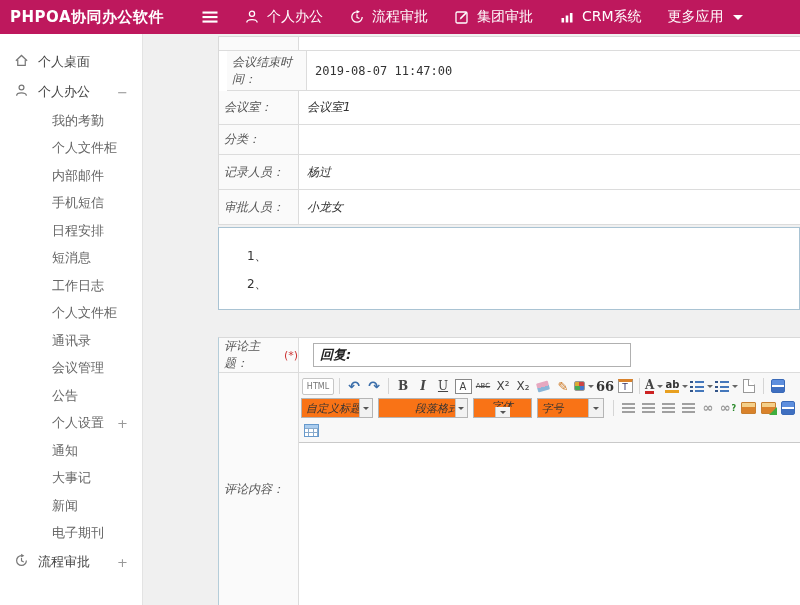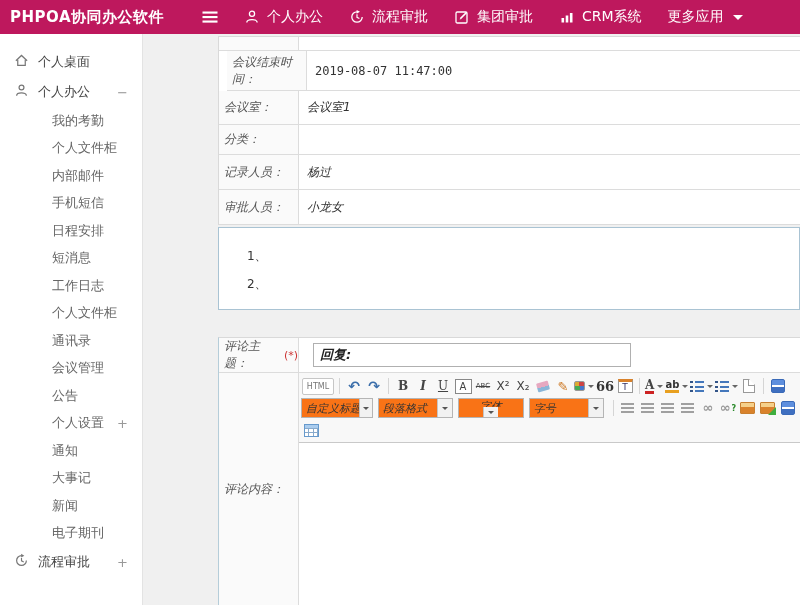--- a/index.html
+++ b/index.html
@@ -105,21 +105,21 @@
     background:linear-gradient(#5e8fde 0 5px,#fff 5px 7px,#3f6fc0 7px); }
 
   .ed-select { height:20px; border:1px solid #b5b5b5; background:#f97316; display:flex;
     align-items:center; margin-right:5px; cursor:pointer; }
   .ed-select .sel-text { font-size:11px; font-style:italic; color:#333; padding:0 4px;
     flex:1 1 auto; white-space:nowrap; overflow:hidden; }
   .ed-select .sel-caret { width:15px; height:100%; border-left:1px solid #c5c5c5;
     display:flex; align-items:center; justify-content:center; background:#f2f2f2; }
   .ed-select .sel-caret i { width:0; height:0; border:3.5px solid transparent;
     border-top-color:#555; margin-top:4px; }
-  .w-s1 { width:72px; } .w-s2 { width:90px; } .w-s3 { width:78px;flex-direction:column; } .w-s4 { width:90px; }
+  .w-s1 { width:72px; } .w-s2 { width:90px;padding-left:32px; } .w-s3 { width:78px;flex-direction:column; } .w-s4 { width:90px; }
 
   .align-ic { width:13px; height:10px;
     background:repeating-linear-gradient(to bottom,#a0a0a0 0 2px,transparent 2px 4px); }
   .link-inf { font-size:13px; font-weight:bold; color:#999; line-height:10px; }
   .unlink-q { font-size:8px; color:#2a8a2a; font-weight:bold; margin-left:1px; }
   .img-ic { width:15px; height:12px; border:1px solid #c87f2f; border-radius:1px;
     background:linear-gradient(180deg,#f5d08a 0 40%,#d9822b 40%); position:relative; }
   .img-ic.green::after { content:""; position:absolute; right:-2px; bottom:-2px; width:0; height:0;
     border:4px solid transparent; border-bottom-color:#3fae3f; border-right-color:#3fae3f; }
   .table-ic { width:15px; height:13px; border:1px solid #6699cc; background:#fff;

